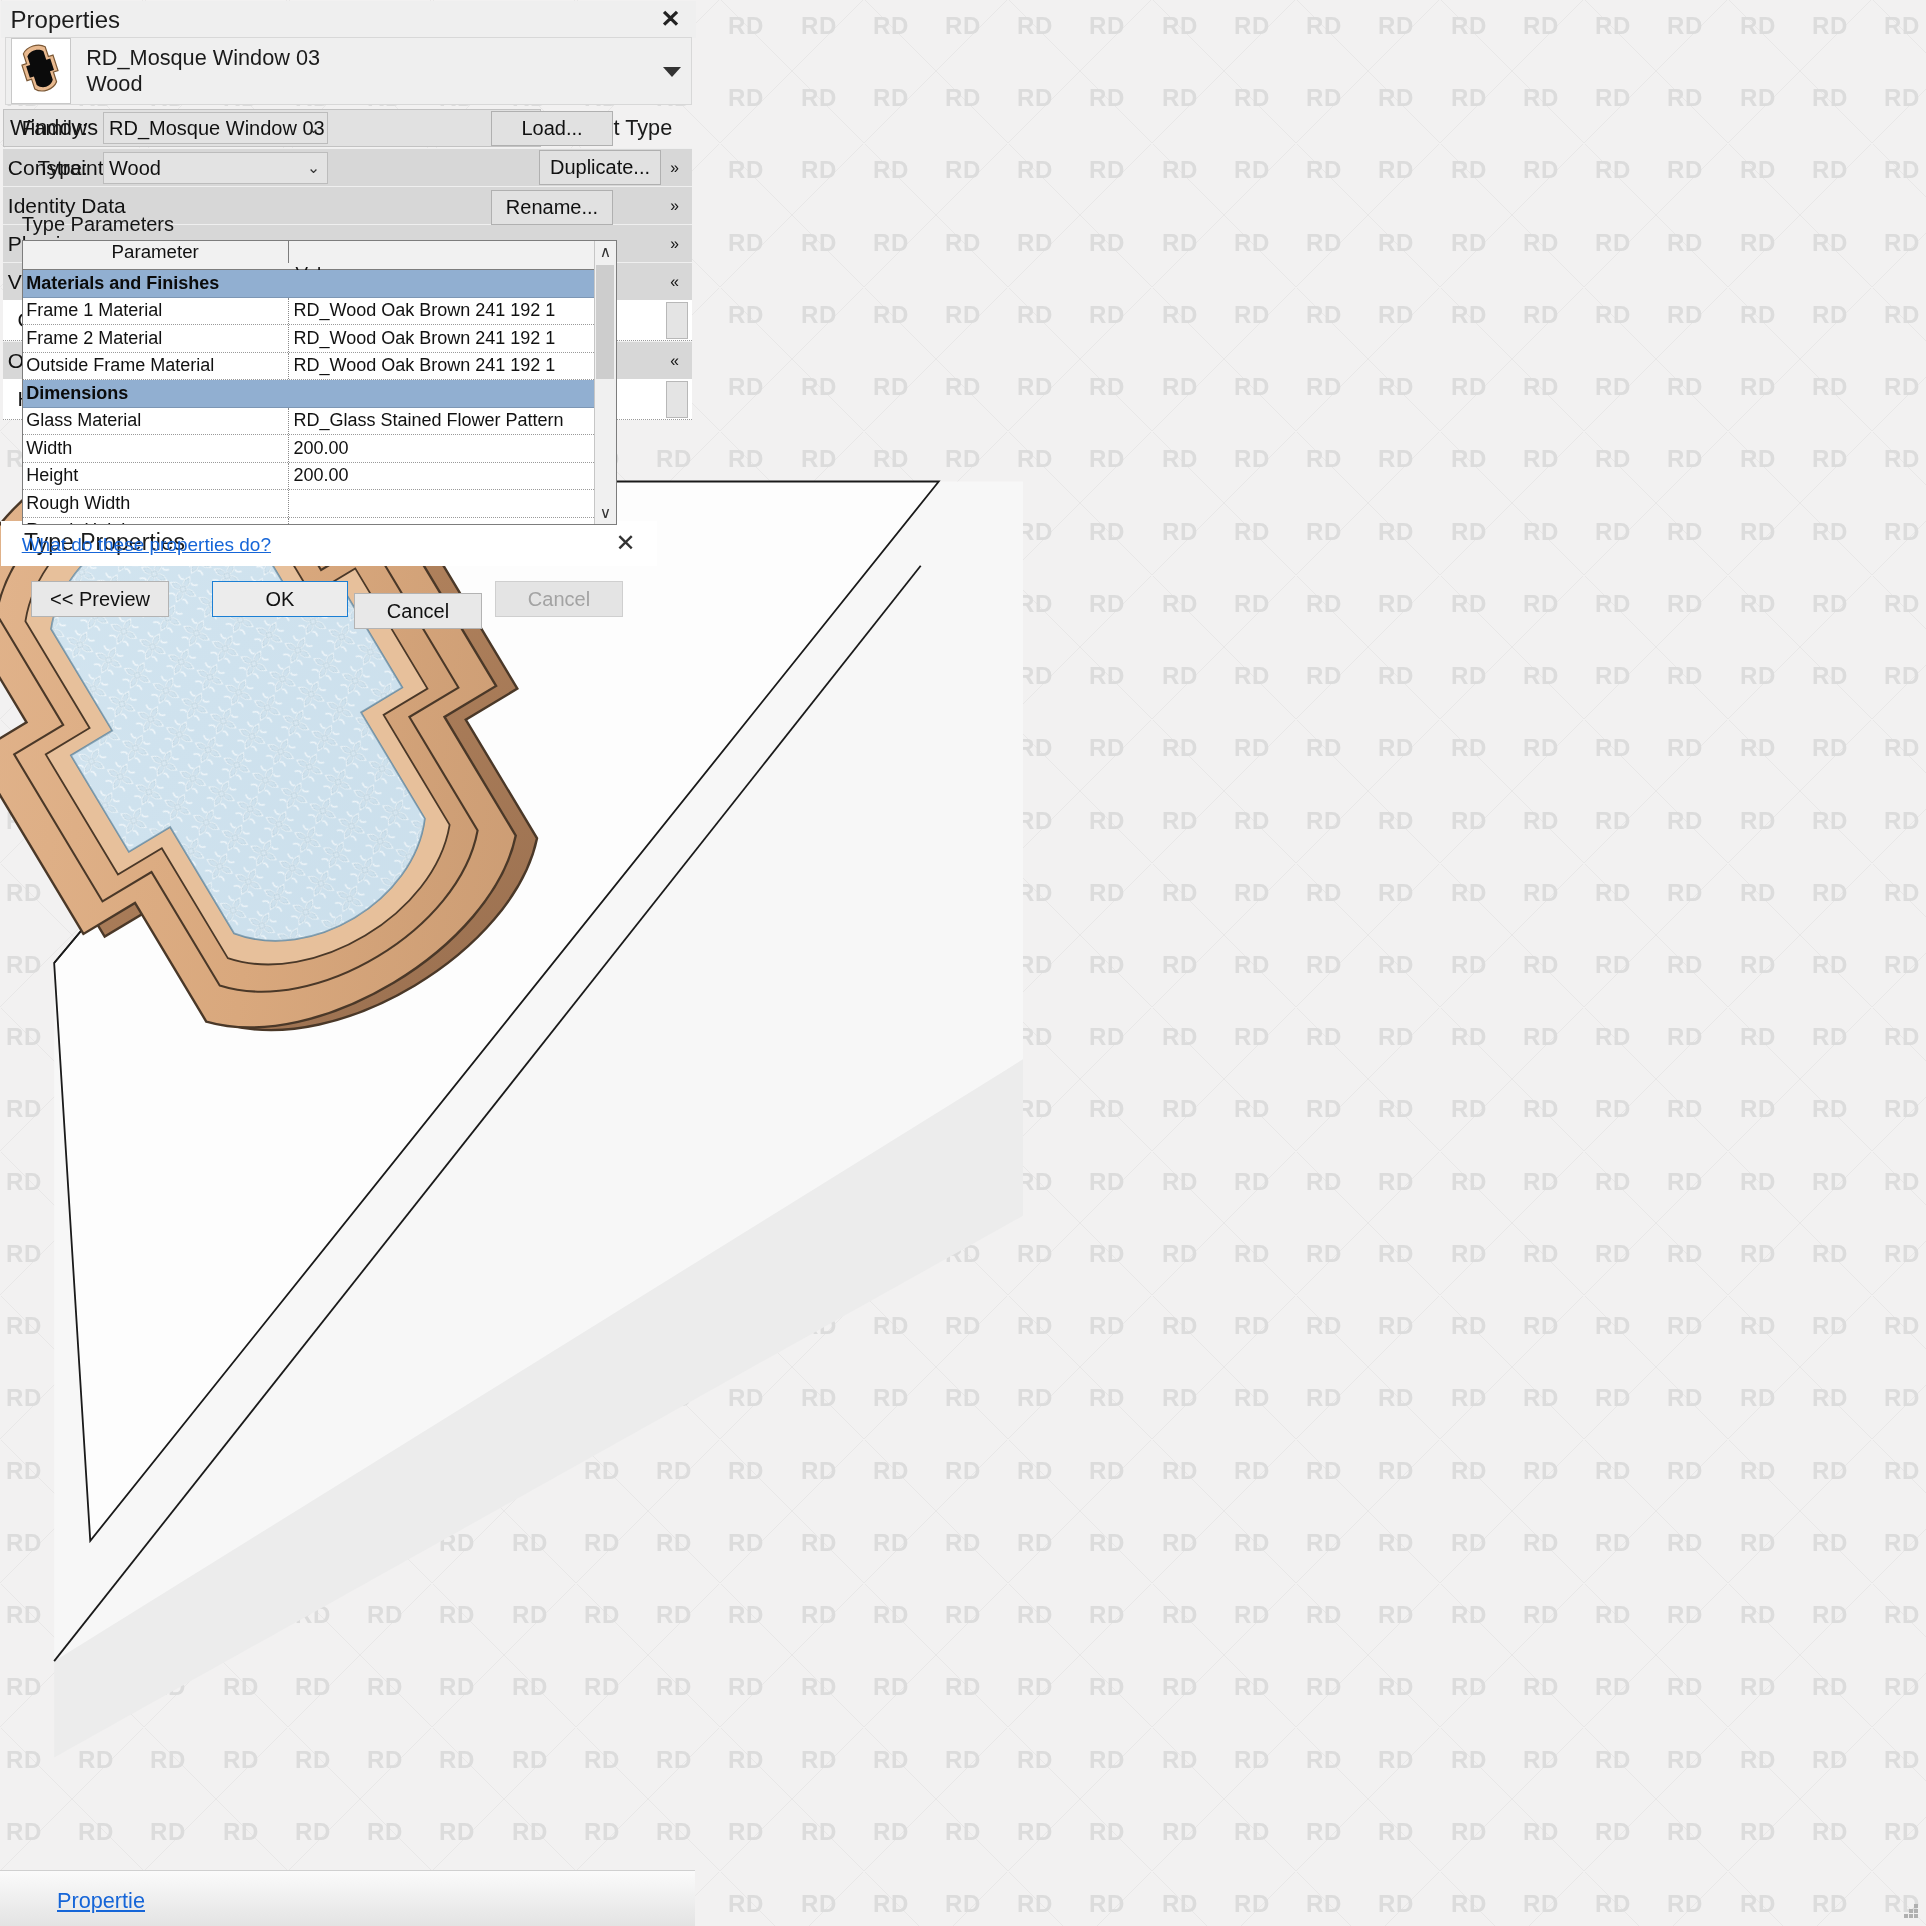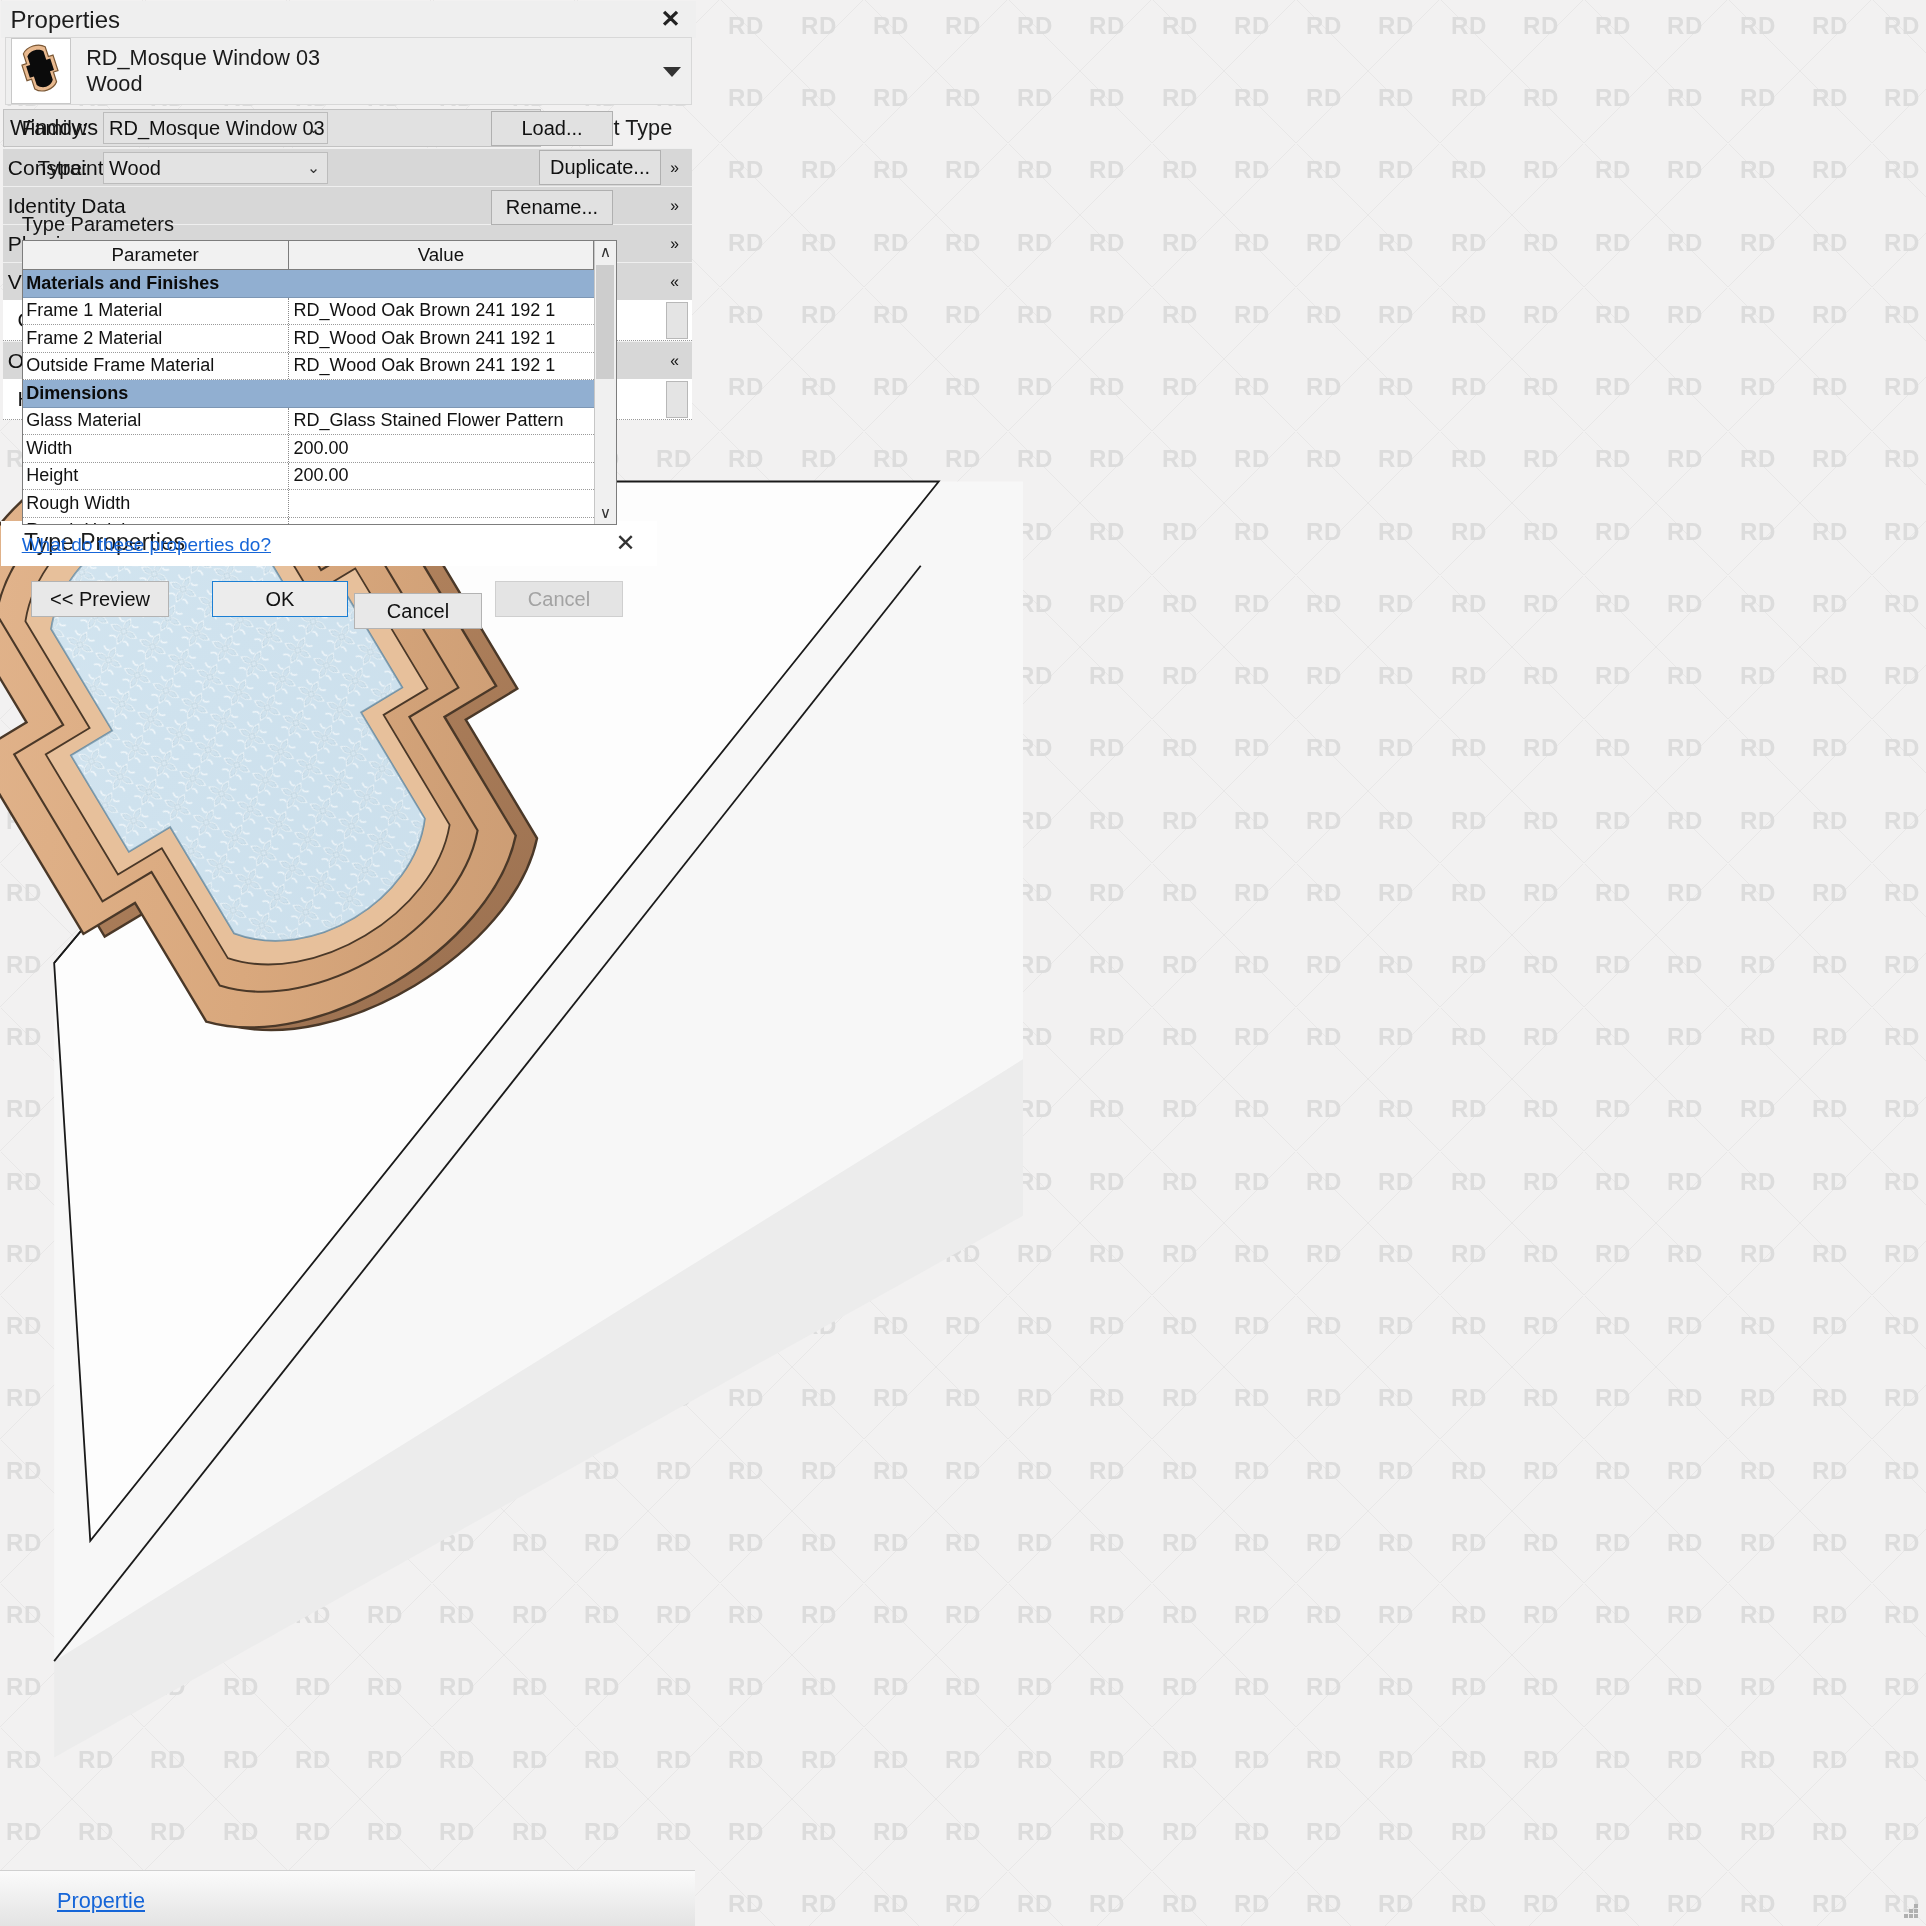--- a/index.html
+++ b/index.html
@@ -137,21 +137,21 @@
     position:absolute;width:120px;height:32.5px;background:#e1e1e1;
     border:0.6px solid #b0b0b0;display:flex;align-items:center;
     justify-content:center;font-size:20px;color:#111;cursor:pointer;
   }
   #tp-paramlabel{position:absolute;left:21.7px;top:213px;font-size:20px;color:#151515;}
   #tp-table{
     position:absolute;left:21.7px;top:240px;width:593px;height:283px;
     border:0.6px solid #7d7d7d;background:#fff;overflow:hidden;
   }
   #tp-thead{
-    display:flex;height:28px;background:#f1f1f1;border-bottom:0.6px solid #7d7d7d;
+    display:flex;height:28px;background:#f1f1f1;border-bottom:0.6px solid #7d7d7d;flex-direction:column;
   }
   #tp-thead .th{
     font-size:18.7px;color:#111;display:flex;align-items:center;justify-content:center;
   }
   .th-param{width:265px;border-right:0.6px solid #7d7d7d;}
   .th-value{flex:1;border-right:0.6px solid #7d7d7d;}
   .th-eq{width:21.7px;display:flex;align-items:center;justify-content:center;font-size:17px;}
   .trow{display:flex;height:26.5px;border-bottom:0.6px dotted #9a9a9a;background:#fff;
     position:relative;align-items:center;}
   .trow .tp-name{width:265px;font-size:18px;color:#111;padding-left:3.6px;

